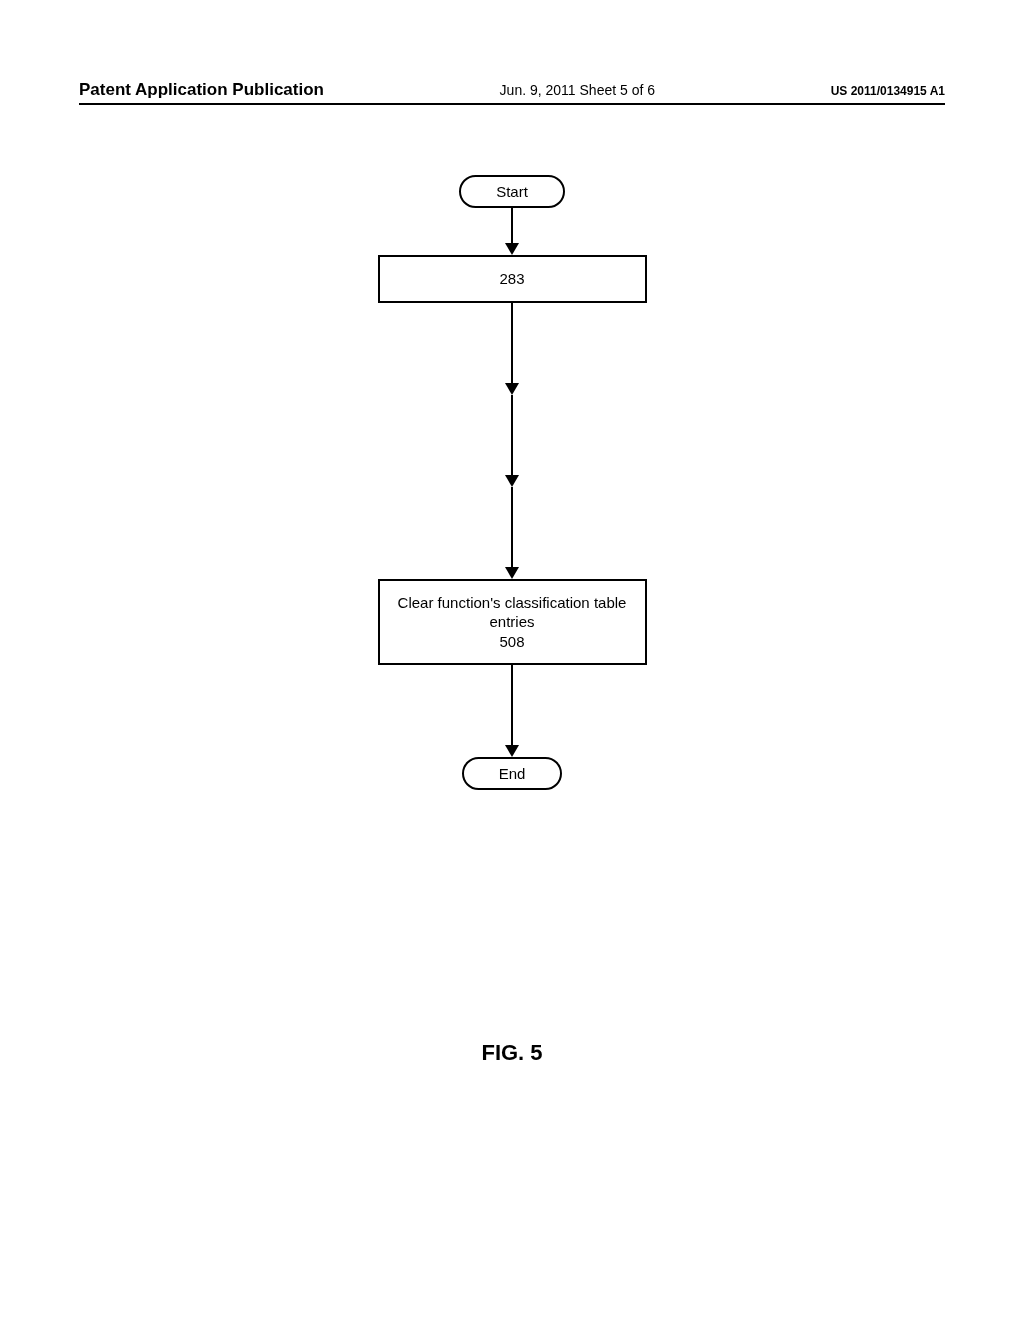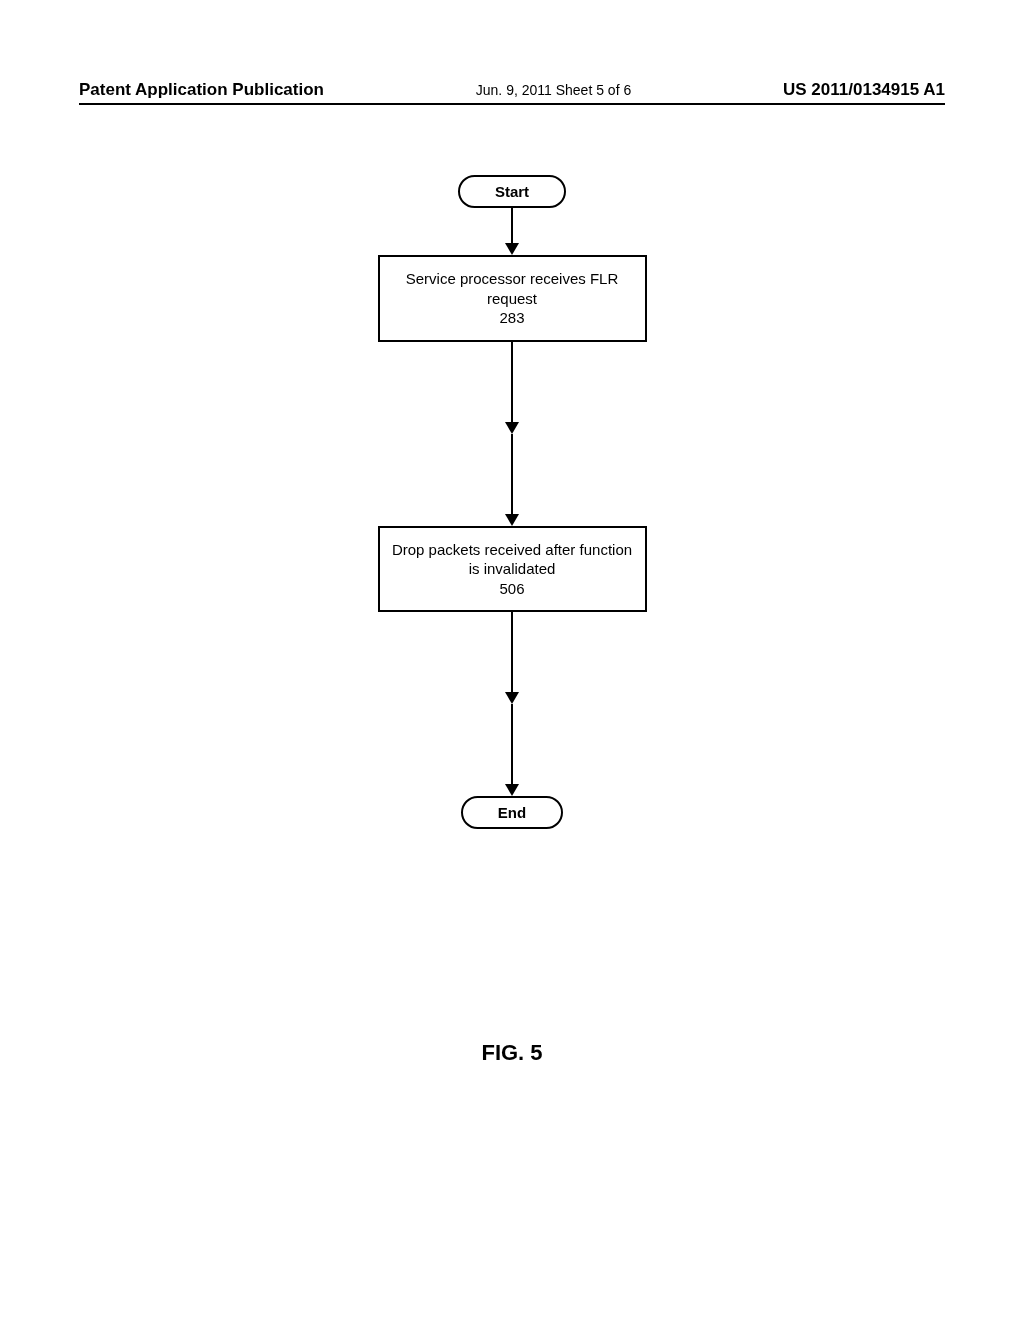--- a/index.html
+++ b/index.html
@@ -32,41 +32,40 @@
       font-weight: bold;
       font-size: 17px;
     }
     
     .header-center {
       font-size: 14px;
     }
     
     .header-right {
       font-weight: bold;
-      font-size: 17px;
+      font-size: 12px;
     }
     
     .flowchart {
       position: absolute;
       top: 175px;
       left: 0;
       right: 0;
       display: flex;
       flex-direction: column;
       align-items: center;
     }
     
     .terminal {
       border: 2px solid black;
       border-radius: 20px;
       padding: 6px 35px;
       font-size: 15px;
       text-align: center;
       background: white;
-      font-weight: bold;
     }
     
     .process {
       border: 2px solid black;
       width: 245px;
       padding: 12px 10px;
       text-align: center;
       font-size: 15px;
       line-height: 1.3;
       background: white;
@@ -125,45 +124,44 @@
   <div class="terminal">
     <span>Start</span>
   </div>
 
   <div class="arrow arrow-short">
     <div class="arrow-line"></div>
     <div class="arrow-head"></div>
   </div>
 
   <div class="process">
-    <div>Service processor receives FLR request</div>
     <div>283</div>
   </div>
 
   <div class="arrow arrow-long">
     <div class="arrow-line"></div>
     <div class="arrow-head"></div>
   </div>
 
 
   <div class="arrow arrow-long">
     <div class="arrow-line"></div>
     <div class="arrow-head"></div>
   </div>
 
-  <div class="process">
-    <div>Drop packets received after function is invalidated</div>
-    <div>506</div>
-  </div>
 
   <div class="arrow arrow-long">
     <div class="arrow-line"></div>
     <div class="arrow-head"></div>
   </div>
 
+  <div class="process">
+    <div>Clear function's classification table entries</div>
+    <div>508</div>
+  </div>
 
   <div class="arrow arrow-long">
     <div class="arrow-line"></div>
     <div class="arrow-head"></div>
   </div>
 
   <div class="terminal">
     <span>End</span>
   </div>
 

